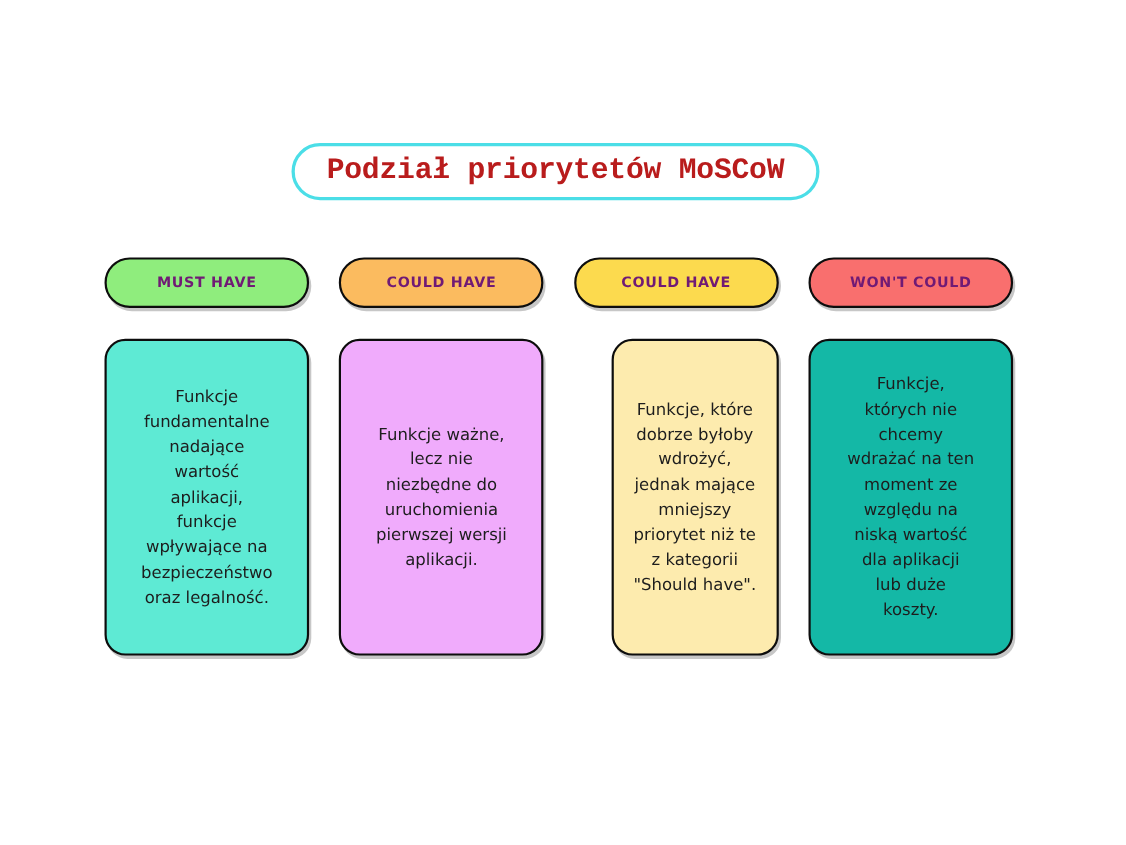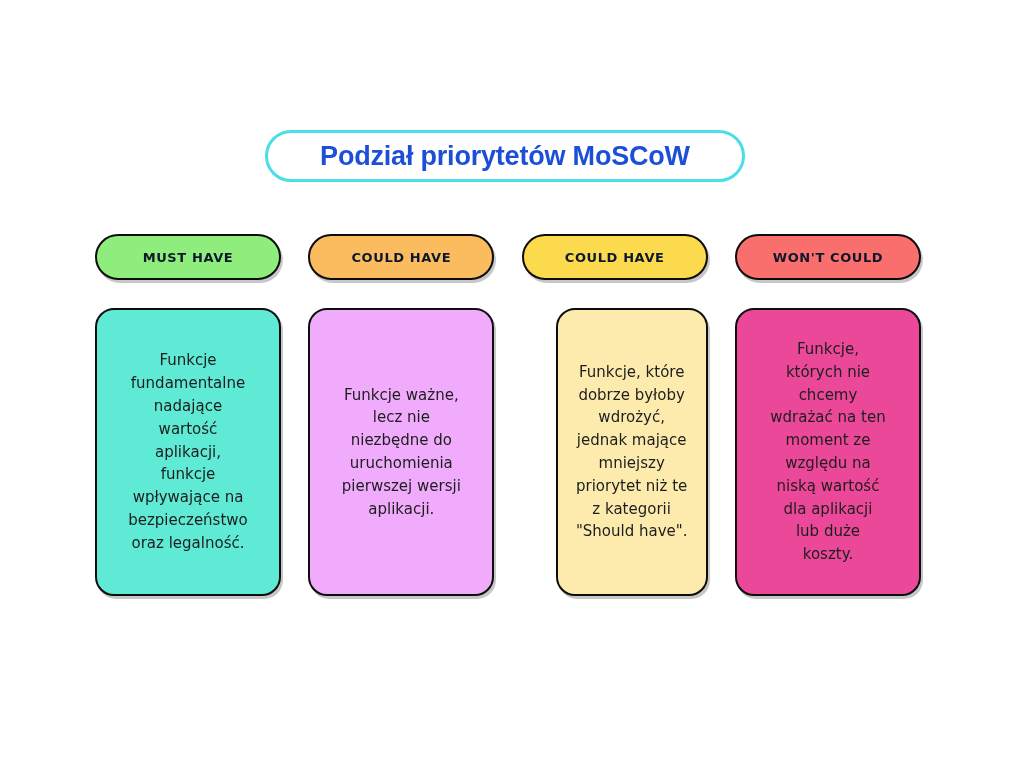--- a/index.html
+++ b/index.html
@@ -30,24 +30,24 @@
     height: 52px;
     box-sizing: border-box;
     border: 3px solid #4BDEE7;
     border-radius: 26px;
     background: #ffffff;
     display: flex;
     align-items: center;
     justify-content: center;
   }
   .title-text {
-    font-family: Liberation Sans, sans-serif;
+    font-family: Liberation Mono, monospace;
     font-size: 27px;
     font-weight: 700;
-    color: #1d4ed8;
+    color: #b91c1c;
     letter-spacing: -0.2px;
     white-space: nowrap;
     line-height: 1;
   }
 
   
   .columns {
     position: absolute;
     left: 95px;
     top: 234px;
@@ -72,21 +72,21 @@
     display: flex;
     align-items: center;
     justify-content: center;
     box-shadow: 2px 3px 0 rgba(0,0,0,0.22);
   }
   .pill-label {
     font-family: "DejaVu Sans", sans-serif;
     font-size: 13px;
     font-weight: 700;
     letter-spacing: 0.6px;
-    color: #0f172a;
+    color: #701a75;
     white-space: nowrap;
     line-height: 1;
   }
 
   
   .card {
     margin-top: 28px;
     height: 288px;
     box-sizing: border-box;
     border: 2.5px solid #0d0d0d;
@@ -162,21 +162,21 @@
 priorytet niż te
 z kategorii
 "Should have".</span>
       </div>
     </div>
 
     <div class="column">
       <div class="pill" style="background:#F96F6E;">
         <span class="pill-label">WON'T COULD</span>
       </div>
-      <div class="card" style="background:#ec4899;">
+      <div class="card" style="background:#14b8a6;">
         <span class="card-text">Funkcje,
 których nie
 chcemy
 wdrażać na ten
 moment ze
 względu na
 niską wartość
 dla aplikacji
 lub duże
 koszty.</span>

